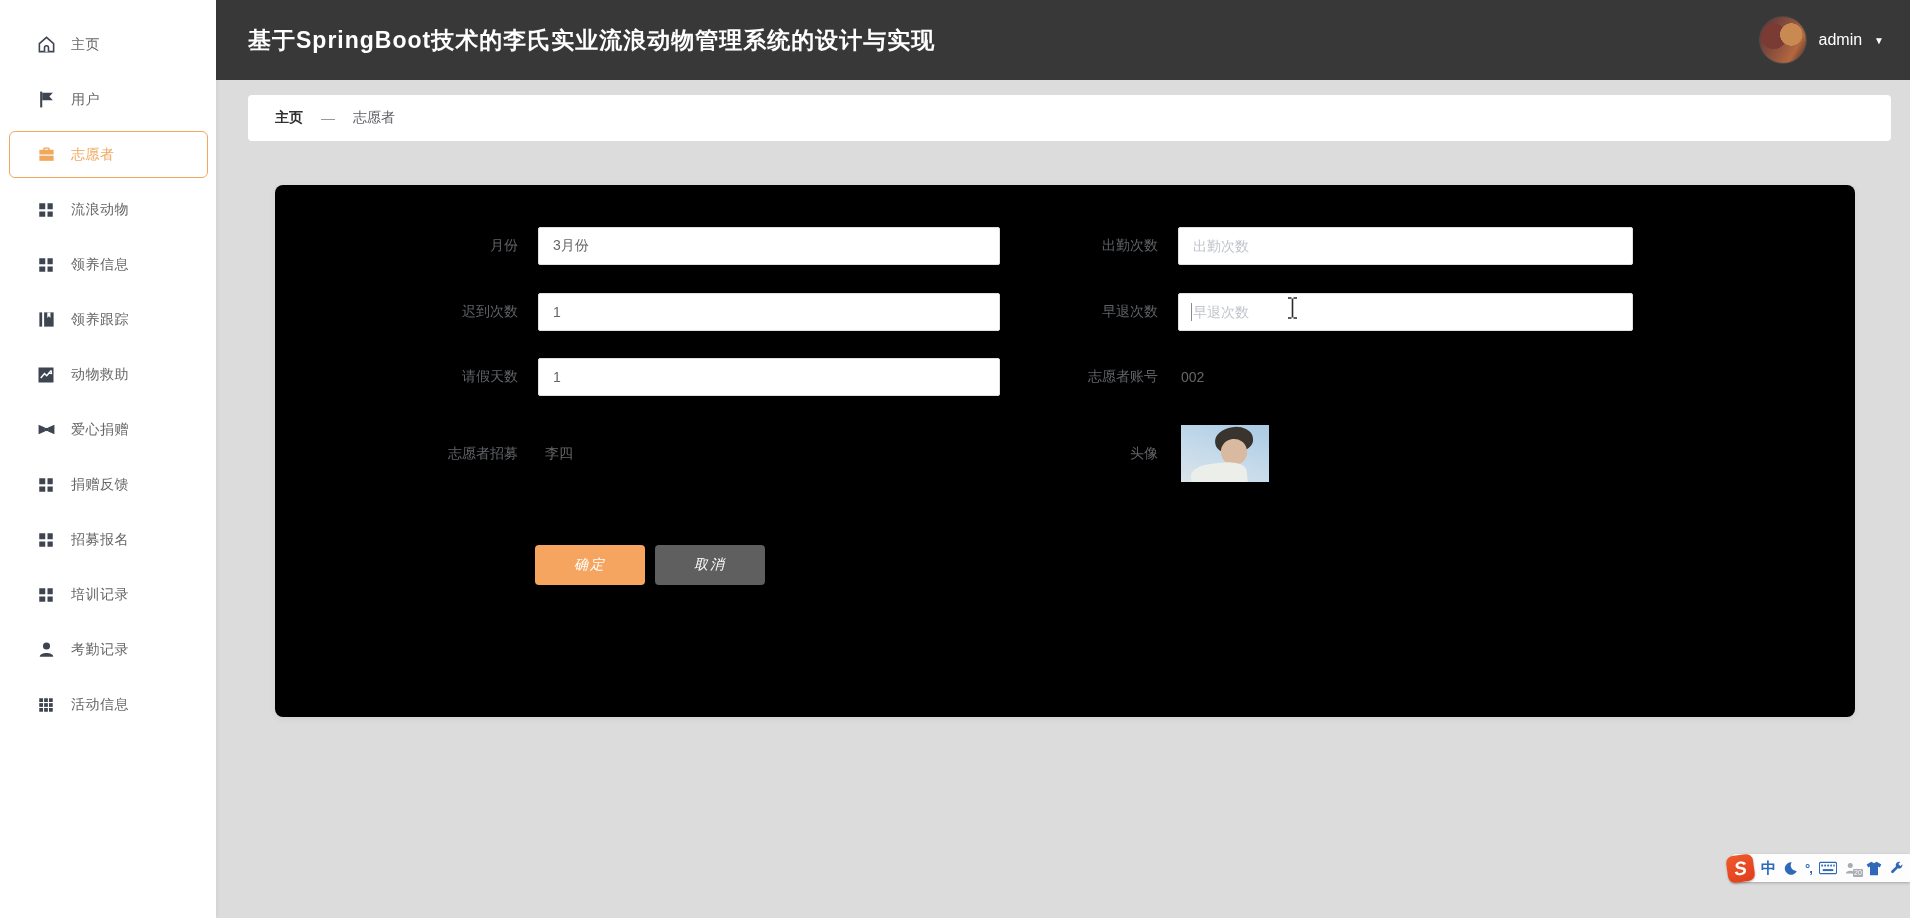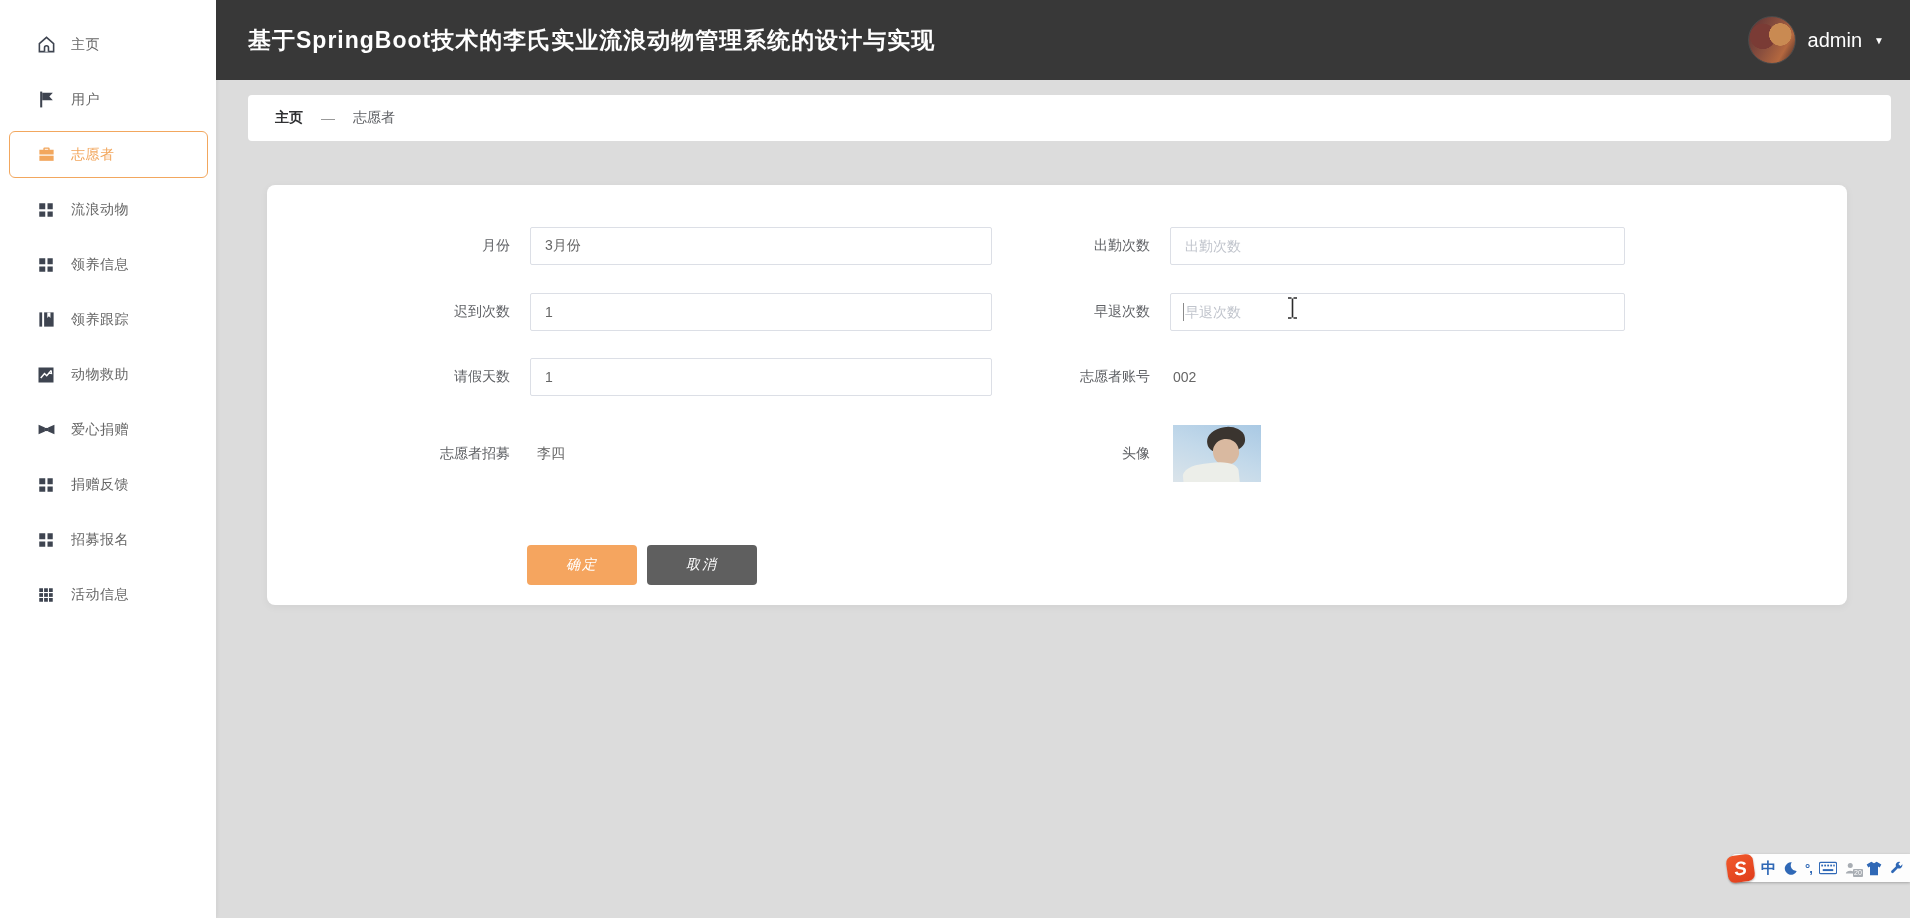--- a/index.html
+++ b/index.html
@@ -44,37 +44,37 @@
     display: flex; align-items: center; gap: 12px; cursor: pointer;
   }
   .avatar-circle {
     width: 48px; height: 48px; border-radius: 50%;
     background:
       radial-gradient(circle at 68% 38%, #c98a52 0 26%, rgba(0,0,0,0) 27%),
       radial-gradient(circle at 30% 42%, #7a3b35 0 30%, rgba(0,0,0,0) 31%),
       linear-gradient(120deg, #5b3034 0%, #8a4f3e 45%, #b4683f 75%, #3a2426 100%);
     border: 1px solid #4a4a4a;
   }
-  .user-name { color: #fff; font-size: 20px; }
+  .user-name { color: #fff; font-size: 16px; }
   .user-caret { color: #fff; font-size: 10px; }
 
   
   .main { position: absolute; left: 216px; top: 80px; width: 1694px; height: 838px; }
   .breadcrumb-bar {
     position: absolute; left: 32px; top: 15px; width: 1643px; height: 46px;
     background: #fff; border-radius: 4px; display: flex; align-items: center;
     padding-left: 27px; font-size: 14px;
   }
   .bc-home { color: #303133; font-weight: bold; cursor: pointer; }
   .bc-sep { color: #999; margin: 0 18px; }
   .bc-cur { color: #606266; }
 
   .card {
-    position: absolute; left: 51px; top: 105px; width: 1580px; height: 420px;
-    background: #ffffff; border-radius: 8px; box-shadow: 0 2px 8px rgba(0,0,0,0.05);
+    position: absolute; left: 59px; top: 105px; width: 1580px; height: 532px;
+    background: #000000; border-radius: 8px; box-shadow: 0 2px 8px rgba(0,0,0,0.05);
   }
 
   .frow { position: absolute; height: 38px; display: flex; align-items: center; }
   .flabel { font-size: 14px; color: #606266; text-align: right; display: inline-block; }
   .flabel.lw { width: 253px; padding-right: 10px; }
   .flabel.rw { width: 243px; padding-right: 10px; }
   .finput {
     height: 38px; border: 1px solid #dcdfe6; border-radius: 2px;
     padding: 16px 14px; font-size: 14px; color: #666; outline: none;
     font-family: "Liberation Sans", "DejaVu Sans", sans-serif;
@@ -256,21 +256,41 @@
       <svg width="18" height="18" viewBox="0 0 24 24" fill="#3e4450">
           <rect x="3" y="3" width="8" height="8"></rect>
           <rect x="14" y="3" width="7" height="8"></rect>
           <rect x="3" y="14" width="8" height="7"></rect>
           <rect x="14" y="14" width="7" height="7"></rect>
         </svg>
     </span>
     <span class="lbl">招募报名</span>
   </div>
 
-
+  <div class="side-item">
+    <span class="icn">
+      <svg width="18" height="18" viewBox="0 0 24 24" fill="#3e4450">
+          <rect x="3" y="3" width="8" height="8"></rect>
+          <rect x="14" y="3" width="7" height="8"></rect>
+          <rect x="3" y="14" width="8" height="7"></rect>
+          <rect x="14" y="14" width="7" height="7"></rect>
+        </svg>
+    </span>
+    <span class="lbl">培训记录</span>
+  </div>
+
+  <div class="side-item">
+    <span class="icn">
+      <svg width="19" height="19" viewBox="0 0 24 24" fill="#3e4450">
+          <circle cx="12" cy="7.5" r="4.5"></circle>
+          <path d="M3.5 21 c0-6 17-6 17 0 z"></path>
+        </svg>
+    </span>
+    <span class="lbl">考勤记录</span>
+  </div>
 
   <div class="side-item">
     <span class="icn">
       <svg width="18" height="18" viewBox="0 0 24 24" fill="#3e4450">
           <rect x="3" y="3" width="5" height="5"></rect>
           <rect x="9.5" y="3" width="5" height="5"></rect>
           <rect x="16" y="3" width="5" height="5"></rect>
           <rect x="3" y="9.5" width="5" height="5"></rect>
           <rect x="9.5" y="9.5" width="5" height="5"></rect>
           <rect x="16" y="9.5" width="5" height="5"></rect>

